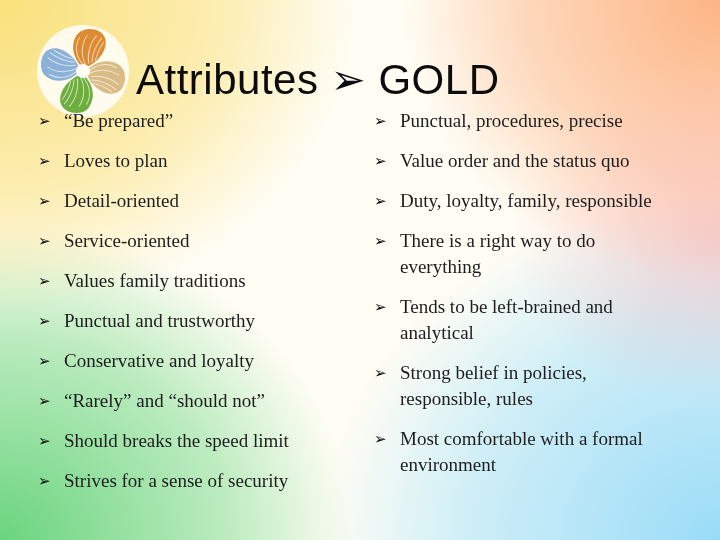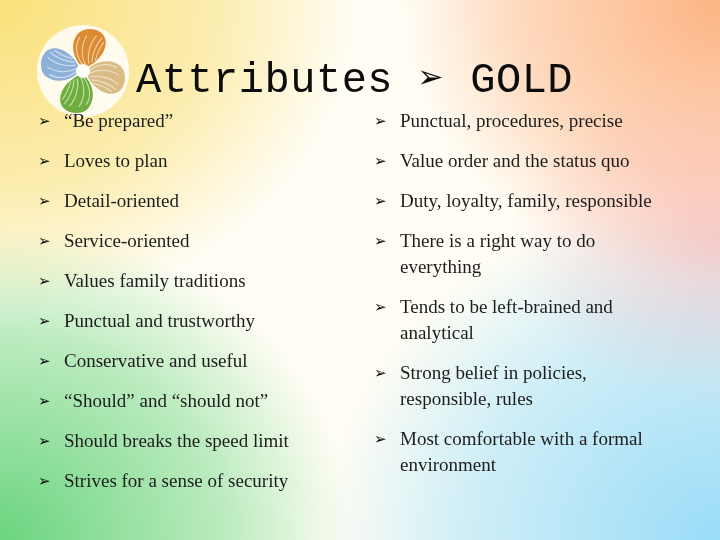--- a/index.html
+++ b/index.html
@@ -17,21 +17,21 @@
       radial-gradient(ellipse 470px 420px at 0% 100%, rgba(98,210,120,0.95) 0%, rgba(120,218,138,0.50) 48%, rgba(120,218,138,0) 75%),
       radial-gradient(ellipse 510px 440px at 100% 100%, rgba(148,218,248,0.95) 0%, rgba(160,224,250,0.50) 50%, rgba(160,224,250,0) 78%);
   }
   .header {
     position: absolute; left: 36px; top: 24px;
     display: flex; align-items: center;
   }
   .logo { width: 94px; height: 94px; flex: none; }
   .logo .hatch { fill: none; stroke: rgba(255,255,255,0.62); stroke-width: 1.1; }
   .title {
-    font-family: Liberation Mono, monospace;
+    font-family: Liberation Sans, sans-serif;
     font-size: 42px; color: #0c0c0c; margin-left: 6px;
     letter-spacing: 0.5px; white-space: nowrap; margin-top: 16px;
   }
   .columns {
     position: absolute; left: 38px; top: 108px; right: 10px;
     display: flex;
   }
   ul.bullets { list-style: none; margin: 0; padding: 0; }
   .col-left  { width: 336px; flex: none; }
   .col-right { width: 330px; flex: none; }
@@ -96,25 +96,25 @@
       <li>
         <span class="bullet-glyph">➢</span>
         <span class="bullet-text">Values family traditions</span>
       </li>
       <li>
         <span class="bullet-glyph">➢</span>
         <span class="bullet-text">Punctual and trustworthy</span>
       </li>
       <li>
         <span class="bullet-glyph">➢</span>
-        <span class="bullet-text">Conservative and useful</span>
+        <span class="bullet-text">Conservative and loyalty</span>
       </li>
       <li>
         <span class="bullet-glyph">➢</span>
-        <span class="bullet-text">“Should” and “should not”</span>
+        <span class="bullet-text">“Rarely” and “should not”</span>
       </li>
       <li>
         <span class="bullet-glyph">➢</span>
         <span class="bullet-text">Should breaks the speed limit</span>
       </li>
       <li>
         <span class="bullet-glyph">➢</span>
         <span class="bullet-text">Strives for a sense of security</span>
       </li>
     </ul>

